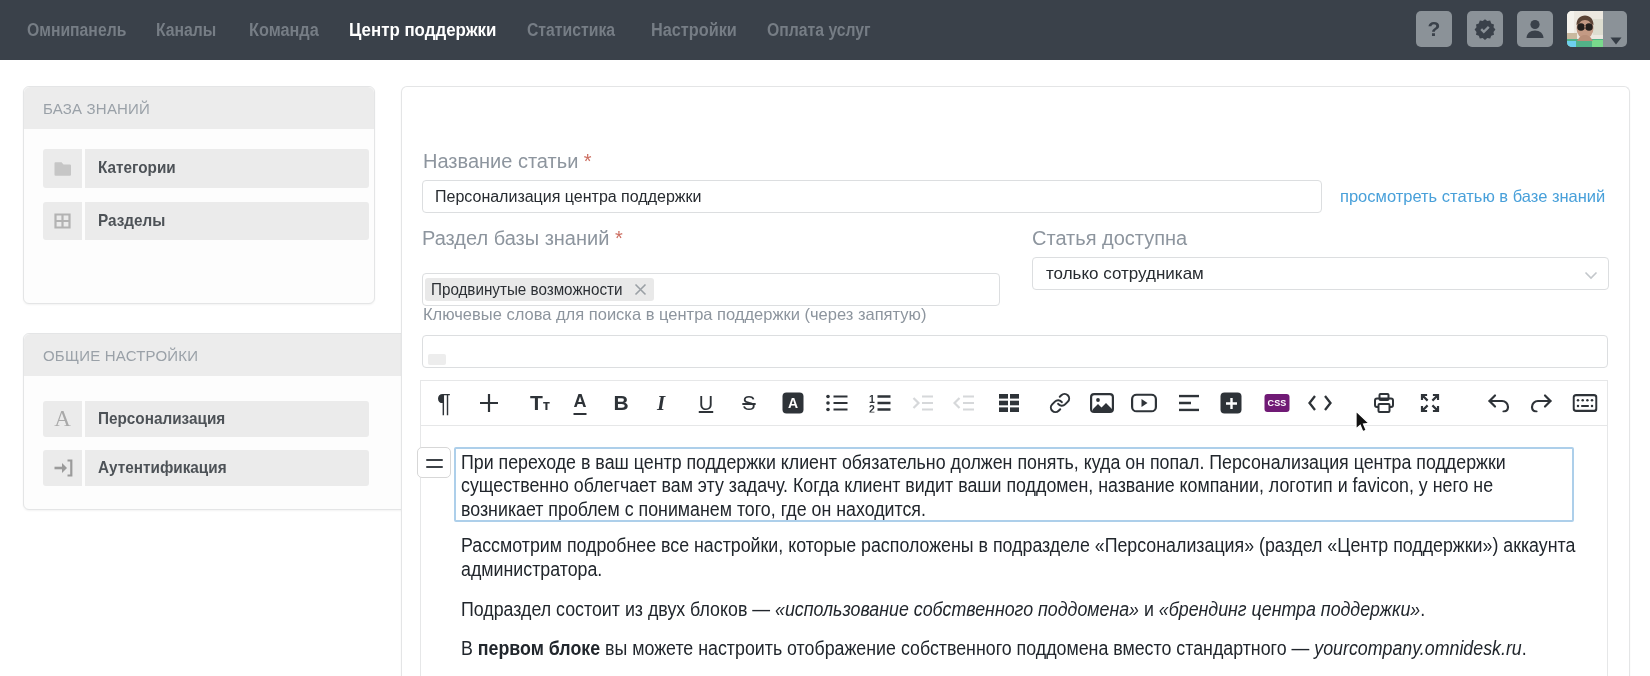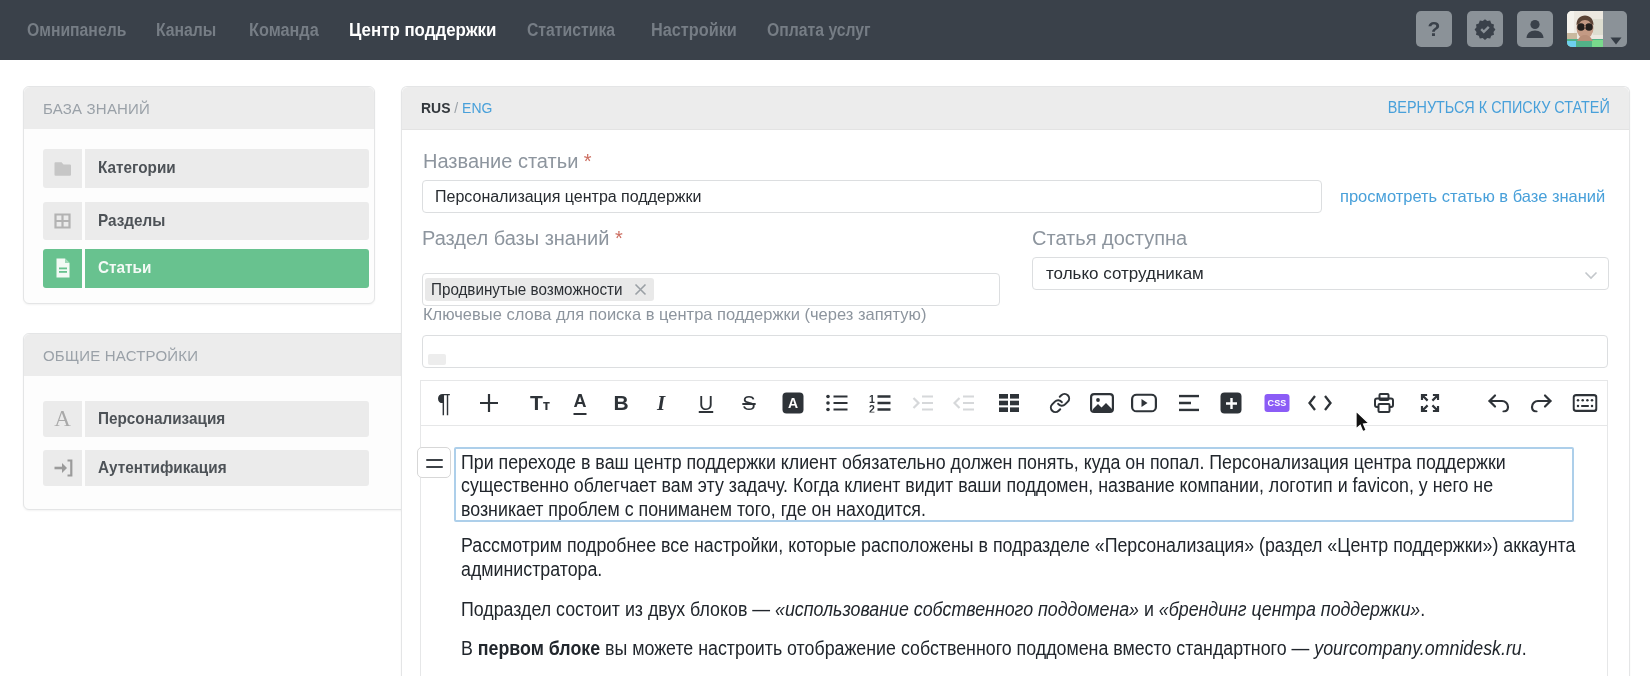--- a/index.html
+++ b/index.html
@@ -92,51 +92,38 @@
           <path d="M12.5 12.5h14v13h-14zM12.5 19h14M19.5 12.5v13" stroke="#b3b3b3" stroke-width="2.2" fill="none"></path>
         </svg></div>
     <div class="lbox"><b>Разделы</b></div>
   </div>
   <div class="sitem" style="top:62px;width:313px;height:38.5px;">
     <div class="ibox"><svg width="39" height="38" viewBox="0 0 39 38">
           <path d="M12.5 13.2h6l2 2.2h6.5a1 1 0 011 1v9.4a1 1 0 01-1 1h-14.5a1 1 0 01-1-1V14.2a1 1 0 011-1z" fill="#c6c6c6"></path>
         </svg></div>
     <div class="lbox"><b>Категории</b></div>
   </div>
-  <div class="sitem green" style="top:162px;width:313px;height:38.5px;">
-    <div class="ibox"><svg width="39" height="38" viewBox="0 0 39 38">
-          <path d="M13.5 9.5h8.5l4.5 4.5v14.5h-13z" fill="#f3faf5"></path>
-          <path d="M22 9.5v4.5h4.5z" fill="#9ed8b7"></path>
-          <rect x="16" y="18.5" width="8" height="1.8" fill="#68c28f"></rect>
-          <rect x="16" y="22" width="8" height="1.8" fill="#68c28f"></rect>
-        </svg></div>
-    <div class="lbox"><b>Статьи</b></div>
-  </div>
 </div>
 <div class="card" id="sc2" style="left:23px;top:333px;width:350px;height:175px;padding-left:36px;">
   <div class="chead">ОБЩИЕ НАСТРОЙКИ</div>
   <div class="sitem" style="top:67px;height:36px;width:313px;">
     <div class="ibox" style="font-family:'Liberation Serif',serif;font-size:23px;color:#a9a9a9;text-align:center;line-height:36px;">A</div>
     <div class="lbox" style="line-height:36px;"><b>Персонализация</b></div>
   </div>
   <div class="sitem" style="top:116px;height:36px;width:313px;">
     <div class="ibox"><svg width="39" height="36" viewBox="0 0 39 36">
           <path d="M11.5 18h9" stroke="#9b9b9b" stroke-width="2.6" fill="none"></path>
           <path d="M19 13l5 5-5 5z" fill="#9b9b9b"></path>
           <path d="M24.5 10.5h3.8v15h-3.8" stroke="#9b9b9b" stroke-width="2.2" fill="none"></path>
         </svg></div>
     <div class="lbox" style="line-height:36px;"><b>Аутентификация</b></div>
   </div>
 </div>
 
 <div id="main">
-  <div id="mhead">
-    <span style="position:absolute;left:19px;top:0;line-height:42px;font-size:15.5px;font-weight:bold;color:#33383d;display:inline-block;transform:scaleX(.9);transform-origin:left center;">RUS <span style="color:#9aa1a8;font-weight:normal;">/</span> <span class="blue" style="font-weight:normal;">ENG</span></span>
-    <span class="blue" style="position:absolute;right:19px;top:0;line-height:42px;font-size:16px;transform:scaleX(.9);transform-origin:right center;">ВЕРНУТЬСЯ К СПИСКУ СТАТЕЙ</span>
-  </div>
   <label class="f" style="left:21px;top:63px;">Название статьи <span class="req">*</span></label>
   <div class="inp" style="left:20px;top:93px;width:886px;height:31px;line-height:31px;padding-left:12px;font-size:16px;">Персонализация центра поддержки</div>
   <span class="blue" style="position:absolute;left:938px;top:100px;font-size:16.5px;">просмотреть статью в базе знаний</span>
   <label class="f" style="left:20px;top:140px;">Раздел базы знаний <span class="req">*</span></label>
   <div class="inp" style="left:20px;top:186px;width:576px;height:31px;">
     <span style="position:absolute;left:2px;top:4px;height:23px;background:#e9e9e9;border-radius:3px;font-size:16px;color:#2b2f34;line-height:23px;padding:0 21px 0 6px;white-space:nowrap;"><b style="font-weight:normal;display:inline-block;transform:scaleX(.95);transform-origin:left center;">Продвинутые возможности</b><svg width="13" height="13" viewBox="0 0 13 13" style="position:absolute;right:7px;top:5px;">
           <path d="M1.5 1.5l10 10M11.5 1.5l-10 10" stroke="#9aa0a5" stroke-width="1.6"></path>
         </svg></span>
   </div>
   <label class="f" style="left:630px;top:140px;">Статья доступна</label>
@@ -232,21 +219,21 @@
         </svg>
       </span>
     <span class="tb" style="left:788px;">
         <span style="position:absolute;left:50%;top:50%;transform:translate(-50%,-50%);width:21px;height:21px;background:#2e3338;border-radius:4px;">
           <svg width="21" height="21" viewBox="0 0 21 21">
             <path d="M10.5 5v11M5 10.5h11" stroke="#fff" stroke-width="2.4"></path>
           </svg>
         </span>
       </span>
     <span class="tb" style="left:834px;">
-        <span style="position:absolute;left:50%;top:50%;transform:translate(-50%,-50%);width:25px;height:18px;background:#8b5cf6;border-radius:3px;color:#fff;font-size:9px;font-weight:bold;line-height:18px;text-align:center;letter-spacing:.2px;">CSS</span>
+        <span style="position:absolute;left:50%;top:50%;transform:translate(-50%,-50%);width:25px;height:18px;background:#701a75;border-radius:3px;color:#fff;font-size:9px;font-weight:bold;line-height:18px;text-align:center;letter-spacing:.2px;">CSS</span>
       </span>
     <span class="tb" style="left:877px;">
         <svg width="24" height="17" viewBox="0 0 24 17">
           <path d="M7 1.5L1.5 8.5L7 15.5M17 1.5l5.5 7L17 15.5" stroke="#2e3338" stroke-width="2.3" fill="none"></path>
         </svg>
       </span>
     <span class="tb" style="left:941px;">
         <svg width="20" height="20" viewBox="0 0 20 20">
           <rect x="5.5" y="1" width="9" height="6" rx="1" fill="none" stroke="#2e3338" stroke-width="2"></rect>
           <rect x="1" y="5.5" width="18" height="8.5" rx="2" fill="none" stroke="#2e3338" stroke-width="2"></rect>

